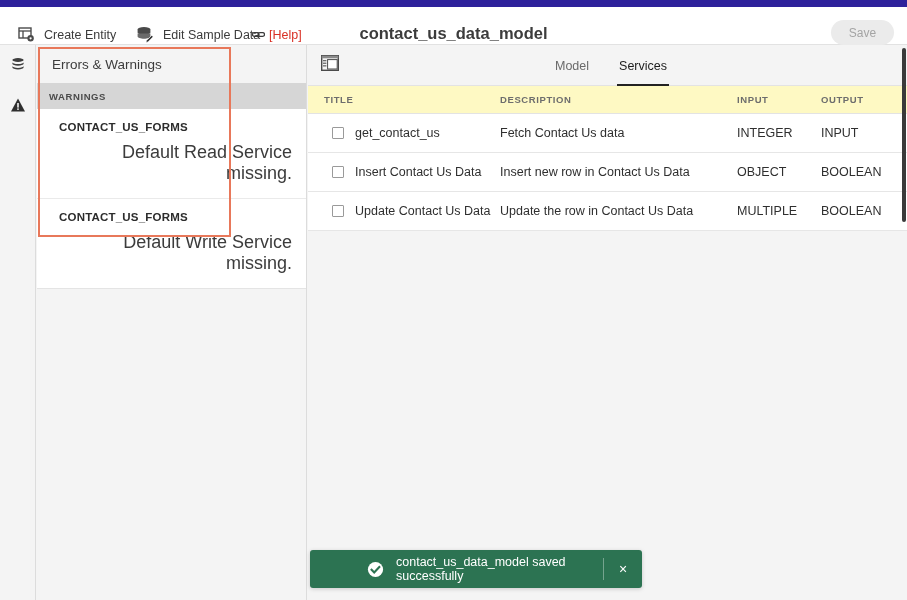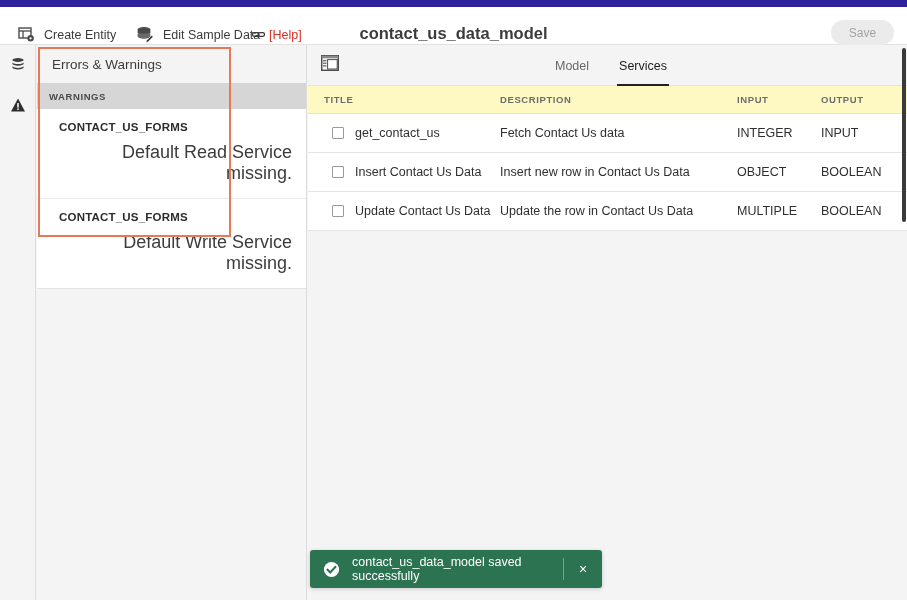--- a/index.html
+++ b/index.html
@@ -193,26 +193,27 @@
     width: 4px; height: 174px;
     background: #3a3a3a;
     border-radius: 2px;
     cursor: pointer;
   }
 
   
   .toast {
     position: absolute;
     left: 310px; bottom: 12px;
-    width: 292px; height: 38px;
+    width: 332px; height: 38px;
     background: #2c7352;
     border-radius: 3px;
     display: flex; align-items: center;
     box-shadow: 0 1px 4px rgba(0,0,0,0.18);
     z-index: 20;
+    padding-left: 44px;
   }
   .toast-icon { margin-left: 13px; display: flex; line-height: 0; }
   .toast-msg {
     margin-left: 12px; flex: 1;
     font-size: 12.5px; color: #ffffff;
   }
   .toast-sep { width: 1px; height: 22px; background: rgba(255,255,255,0.35); }
   .toast-close {
     width: 38px; height: 38px;
     display: flex; align-items: center; justify-content: center;

